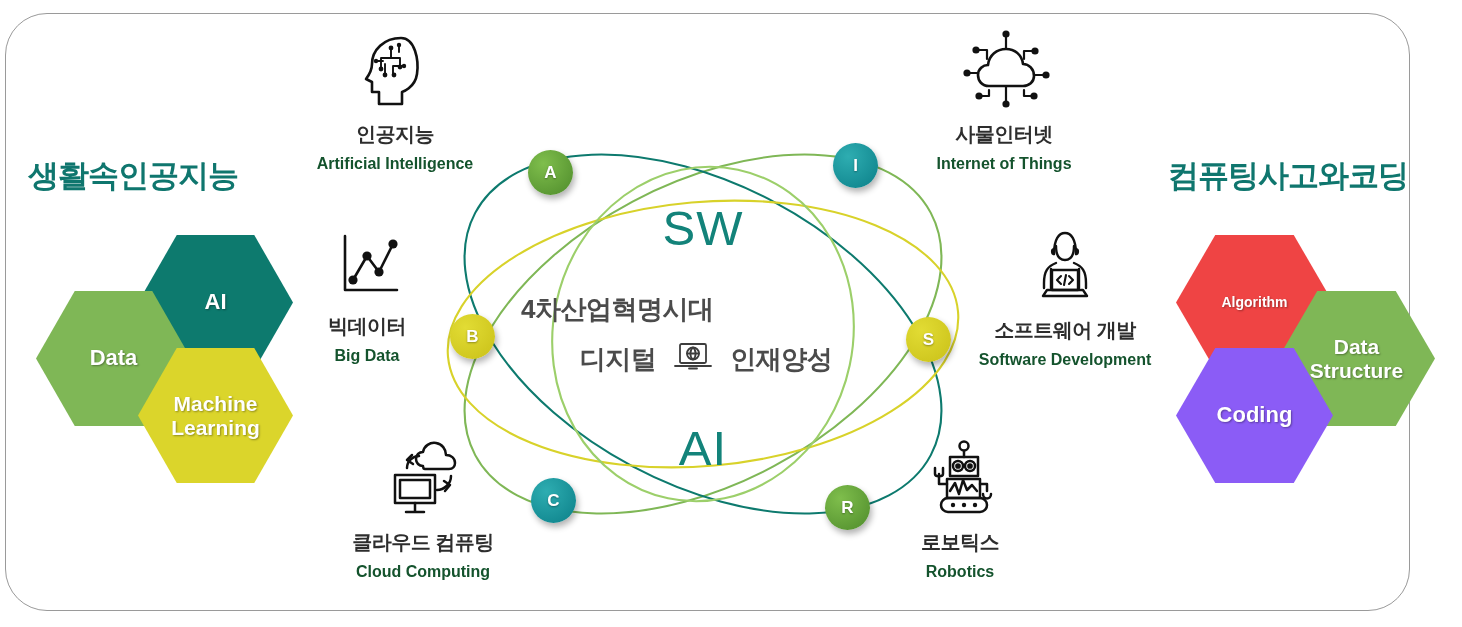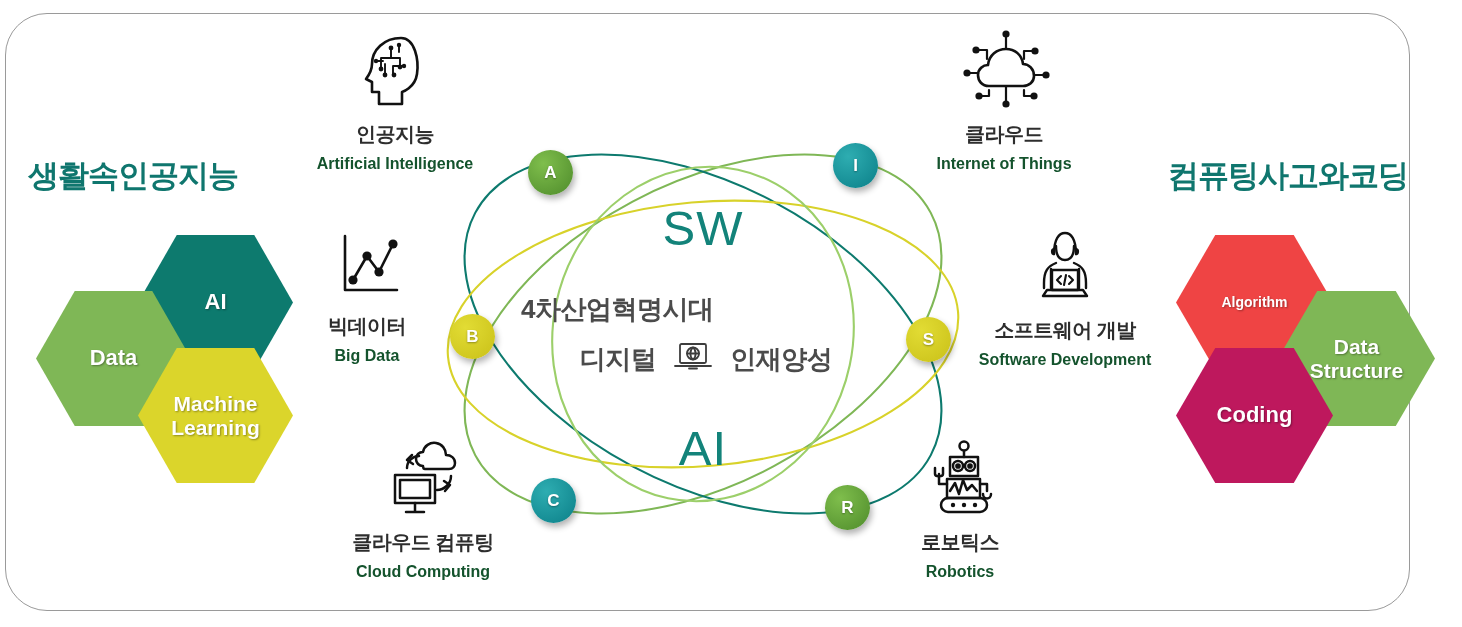--- a/index.html
+++ b/index.html
@@ -22,21 +22,21 @@
        filter:drop-shadow(2px 3px 3px rgba(0,0,0,.20));
        text-shadow:1px 1px 2px rgba(0,0,0,.35);}
 
   
   #hex-ai{left:138px;top:235px;width:155px;height:135px;background:#0d7a6e;font-size:22px;}
   #hex-data{left:36px;top:291px;width:155px;height:135px;background:#7fb756;font-size:22px;}
   #hex-ml{left:138px;top:348px;width:155px;height:135px;background:#dbd52b;font-size:21px;}
   
   #hex-algorithm{left:1176px;top:235px;width:157px;height:135px;background:#ef4444;font-size:14px;}
   #hex-ds{left:1278px;top:291px;width:157px;height:135px;background:#7fb756;font-size:21px;}
-  #hex-coding{left:1176px;top:348px;width:157px;height:135px;background:#be185d;font-size:22px;}
+  #hex-coding{left:1176px;top:348px;width:157px;height:135px;background:#8b5cf6;font-size:22px;}
 
   
   .sat{position:absolute;width:210px;text-align:center;}
   .sat .glyph{height:86px;display:flex;align-items:flex-end;justify-content:center;}
   .sat .ko{font-size:20px;font-weight:bold;color:#2d2d2d;margin-top:9px;letter-spacing:-.5px;white-space:nowrap;}
   .sat .en{font-size:16px;font-weight:bold;color:#14532d;margin-top:7px;white-space:nowrap;}
 
   #sat-ai{left:290px;top:26px;}
   #sat-iot{left:899px;top:26px;}
   #sat-bigdata{left:262px;top:218px;}
@@ -159,21 +159,21 @@
           <circle cx="50" cy="76" r="3.6"></circle>
         <circle cx="11" cy="45" r="3.6"></circle>
           <circle cx="90" cy="47" r="3.6"></circle>
         <circle cx="20" cy="22" r="3.6"></circle>
           <circle cx="79" cy="23" r="3.6"></circle>
         <circle cx="23" cy="68" r="3.6"></circle>
           <circle cx="78" cy="68" r="3.6"></circle>
       </g>
     </svg>
   </div>
-  <div class="ko">클라우드</div>
+  <div class="ko">사물인터넷</div>
   <div class="en">Internet of Things</div>
 </div>
 
 <div class="sat" id="sat-bigdata">
   <div class="glyph">
     <svg width="76" height="76" viewBox="0 0 76 76">
       <g fill="none" stroke="#111" stroke-width="2.6" stroke-linecap="round" stroke-linejoin="round">
         <path d="M16 8 L16 62 L68 62"></path>
         <path d="M24 52 L38 28 L50 44 L64 16"></path>
       </g>

